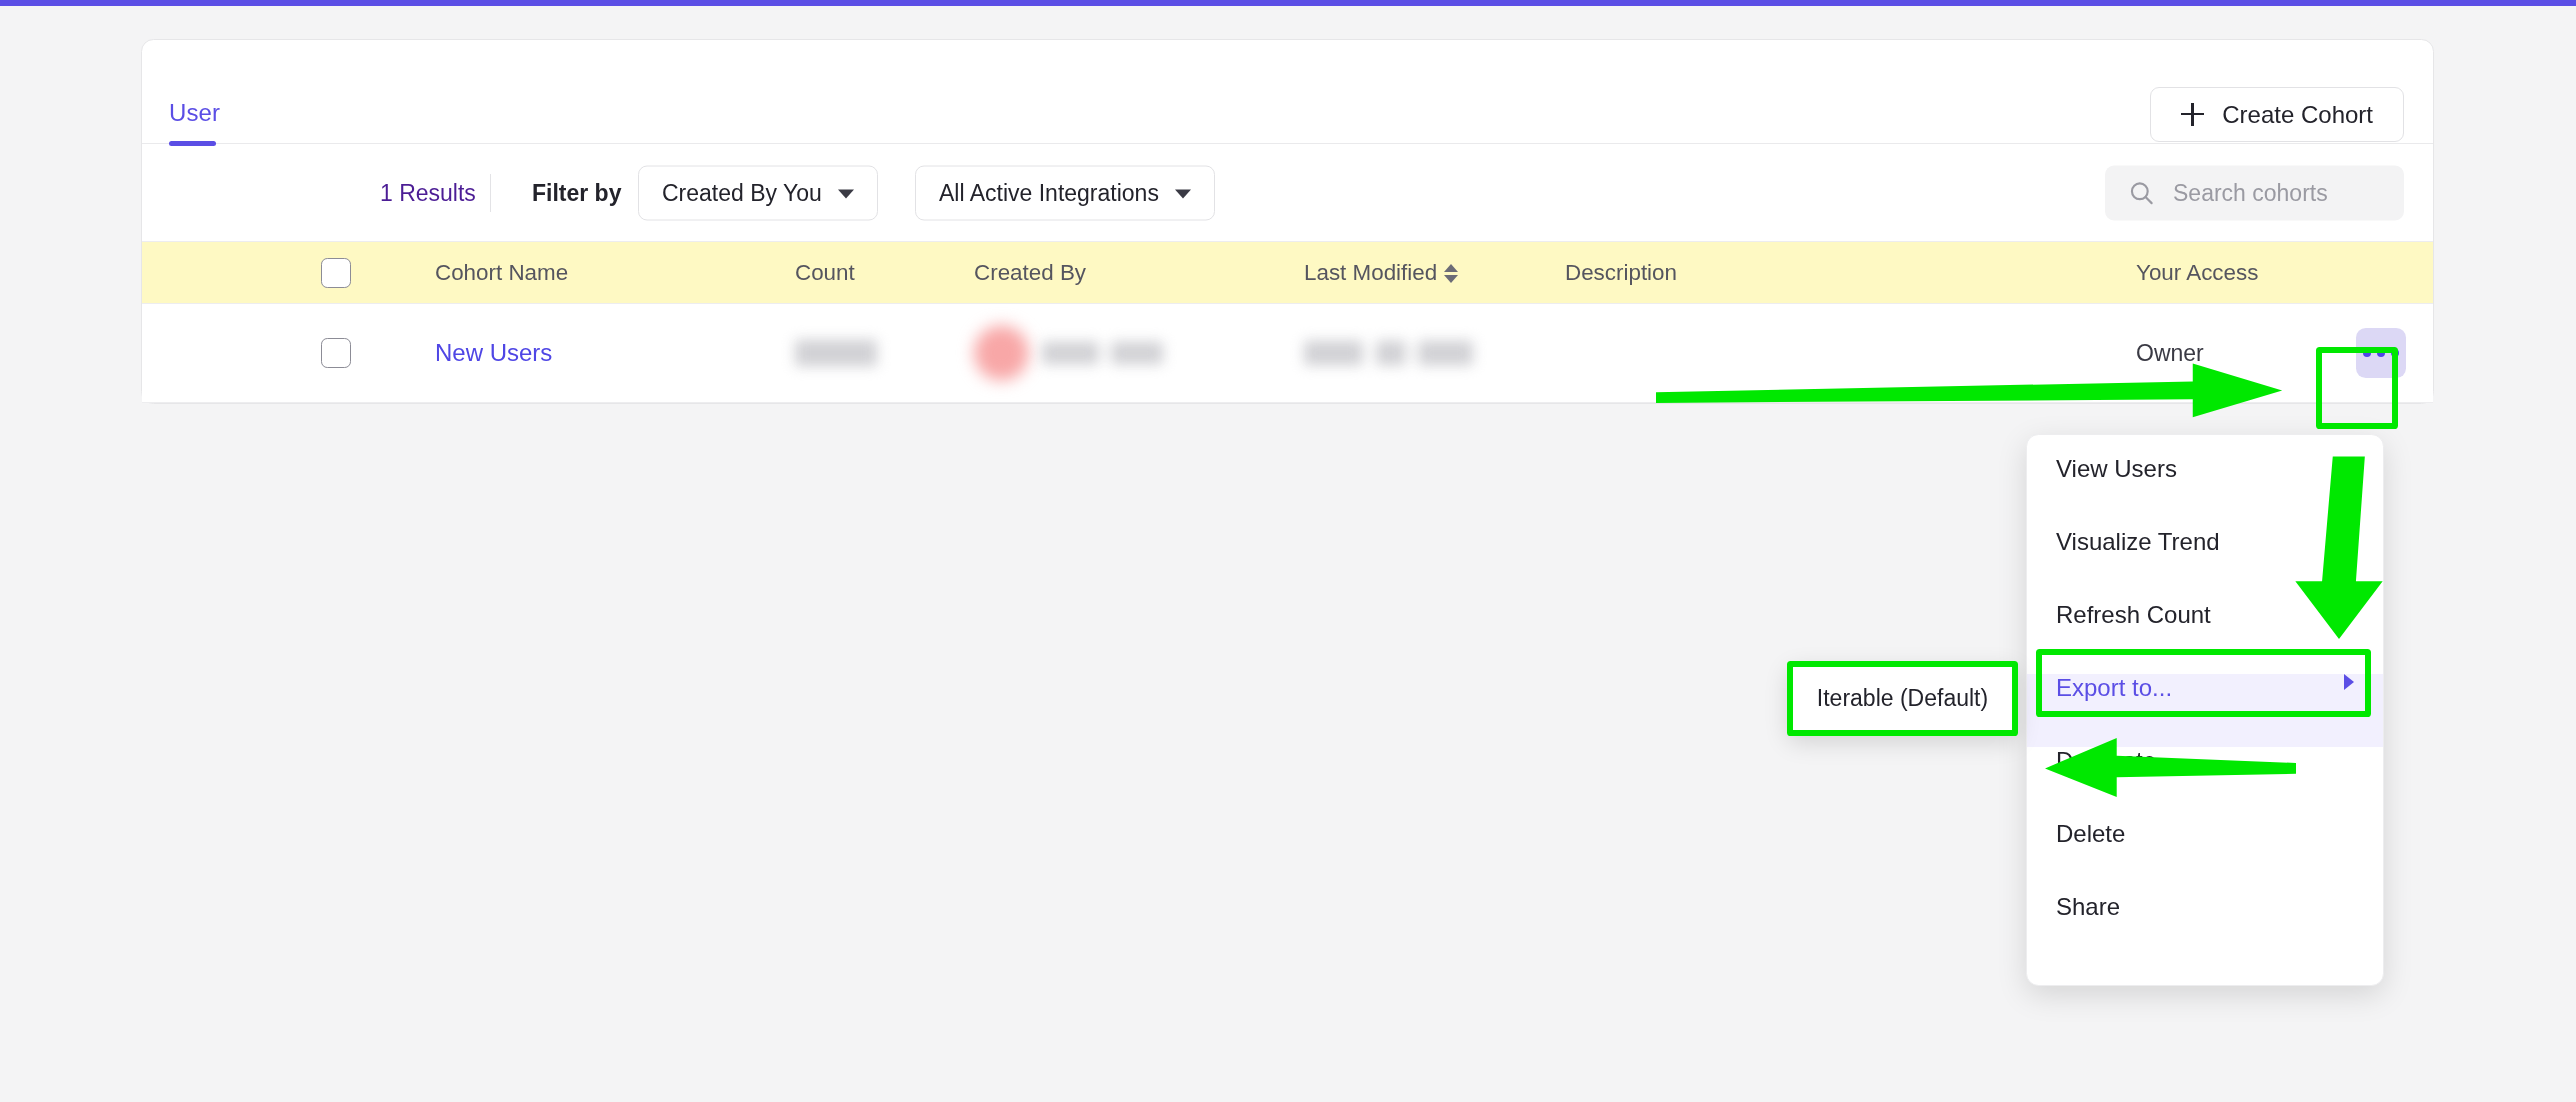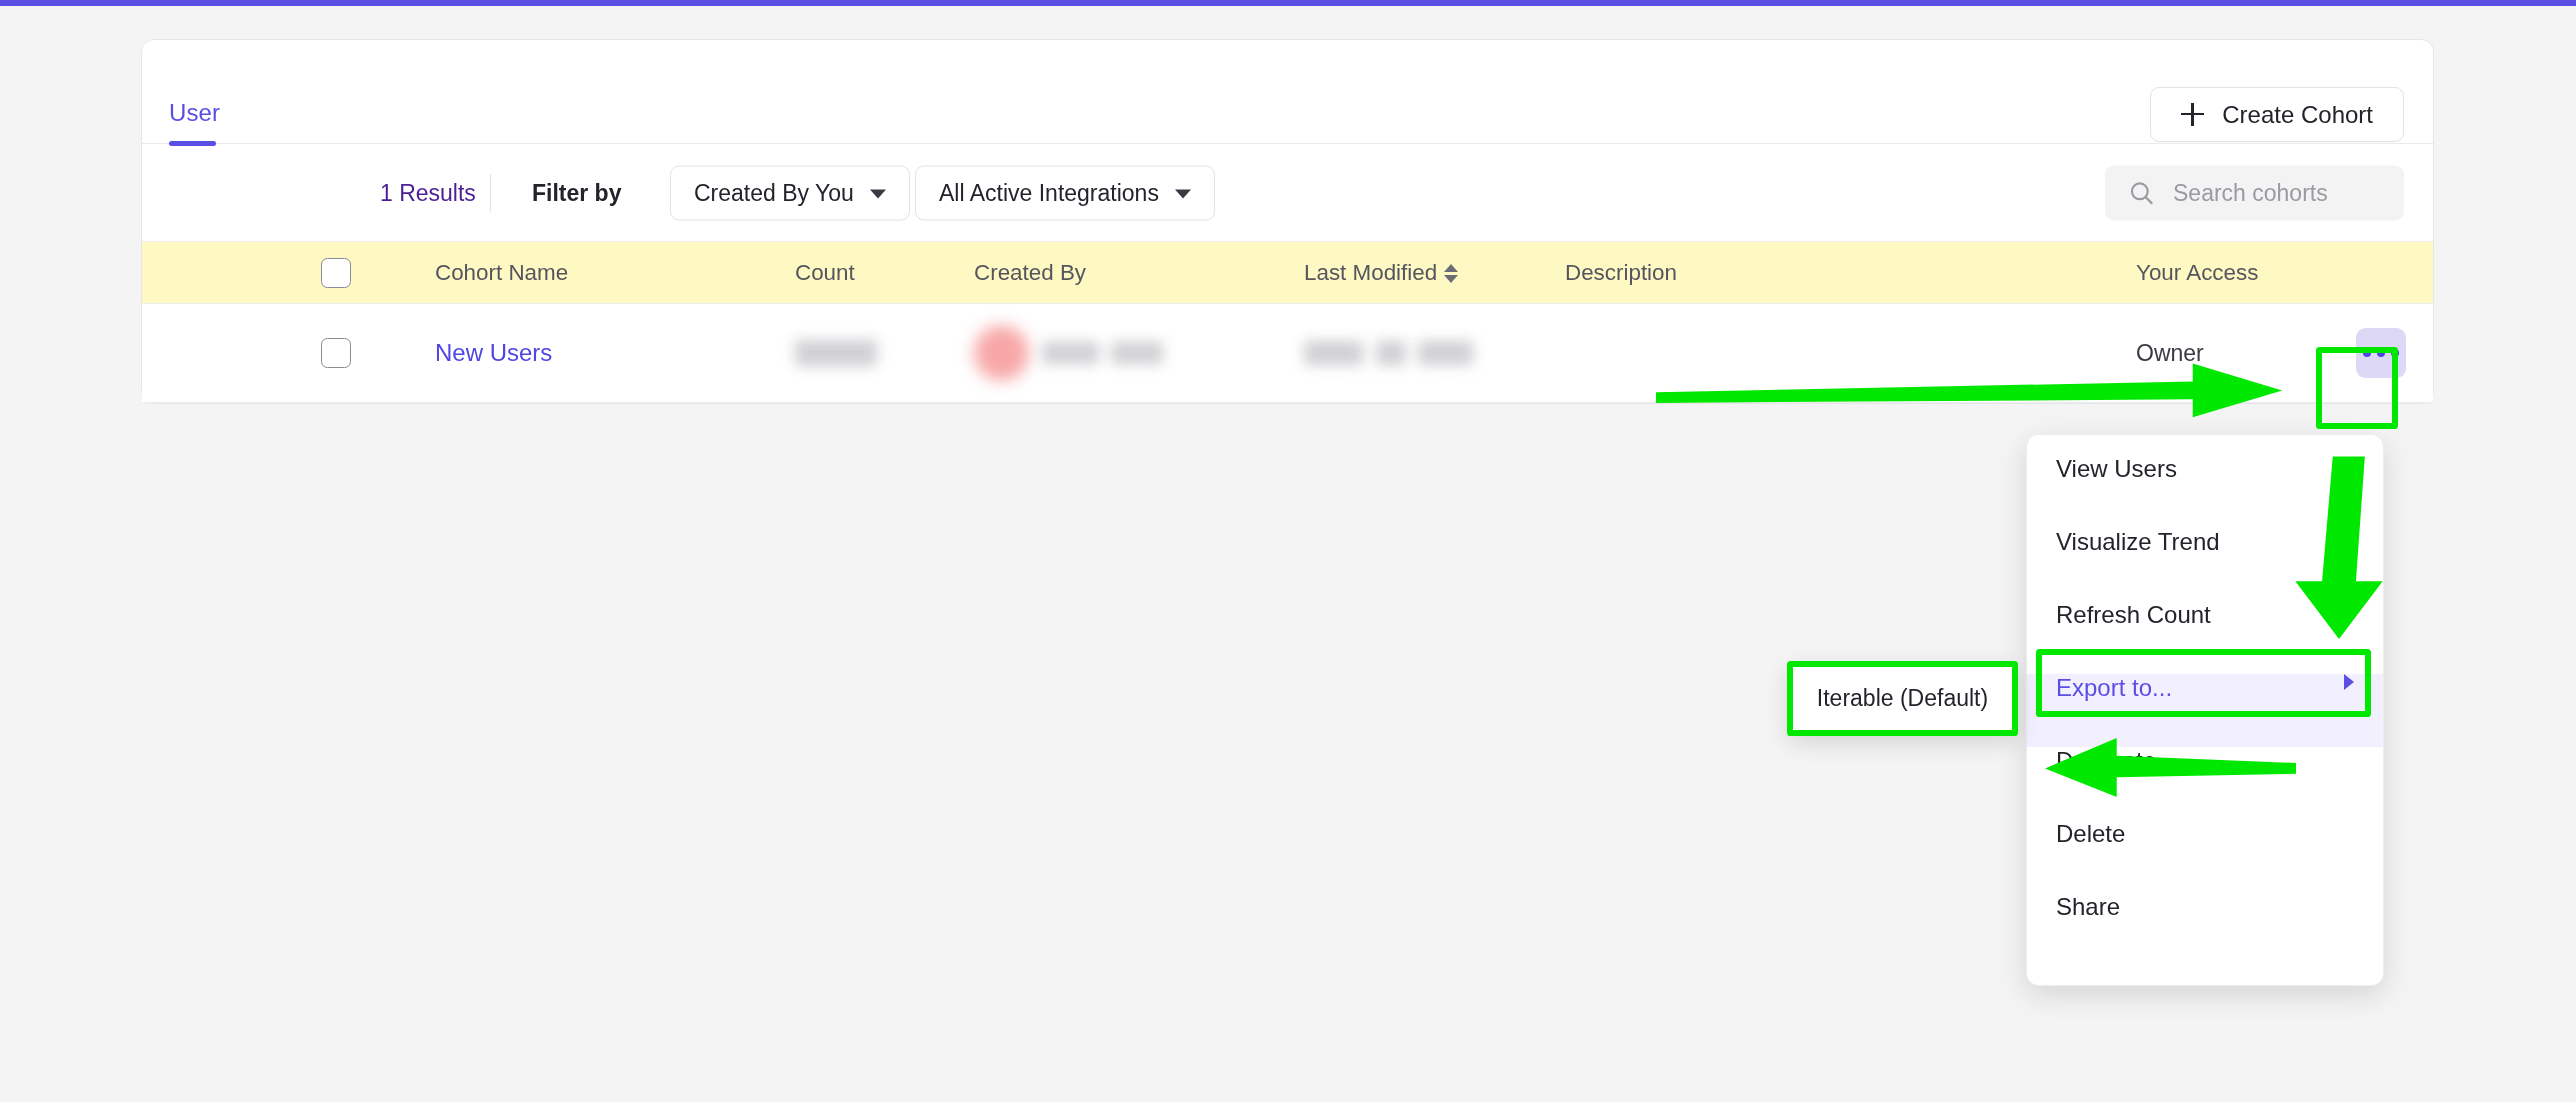--- a/index.html
+++ b/index.html
@@ -132,21 +132,21 @@
     padding: 0 23px;
     background: #ffffff;
     border: 0.9px solid #e2e2e5;
     border-radius: 9px;
     font-size: 23px;
     color: #23232b;
     cursor: pointer;
     box-sizing: border-box;
     white-space: nowrap;
   }
-  .pill-created { left: 528px; }
+  .pill-created { left: 496px; }
   .pill-integrations { left: 773px; }
   .chev-down {
     width: 0; height: 0;
     border-left: 8px solid transparent;
     border-right: 8px solid transparent;
     border-top: 9px solid #3a3a44;
     margin-top: 2.7px;
   }
   .search-box {
     position: absolute;

